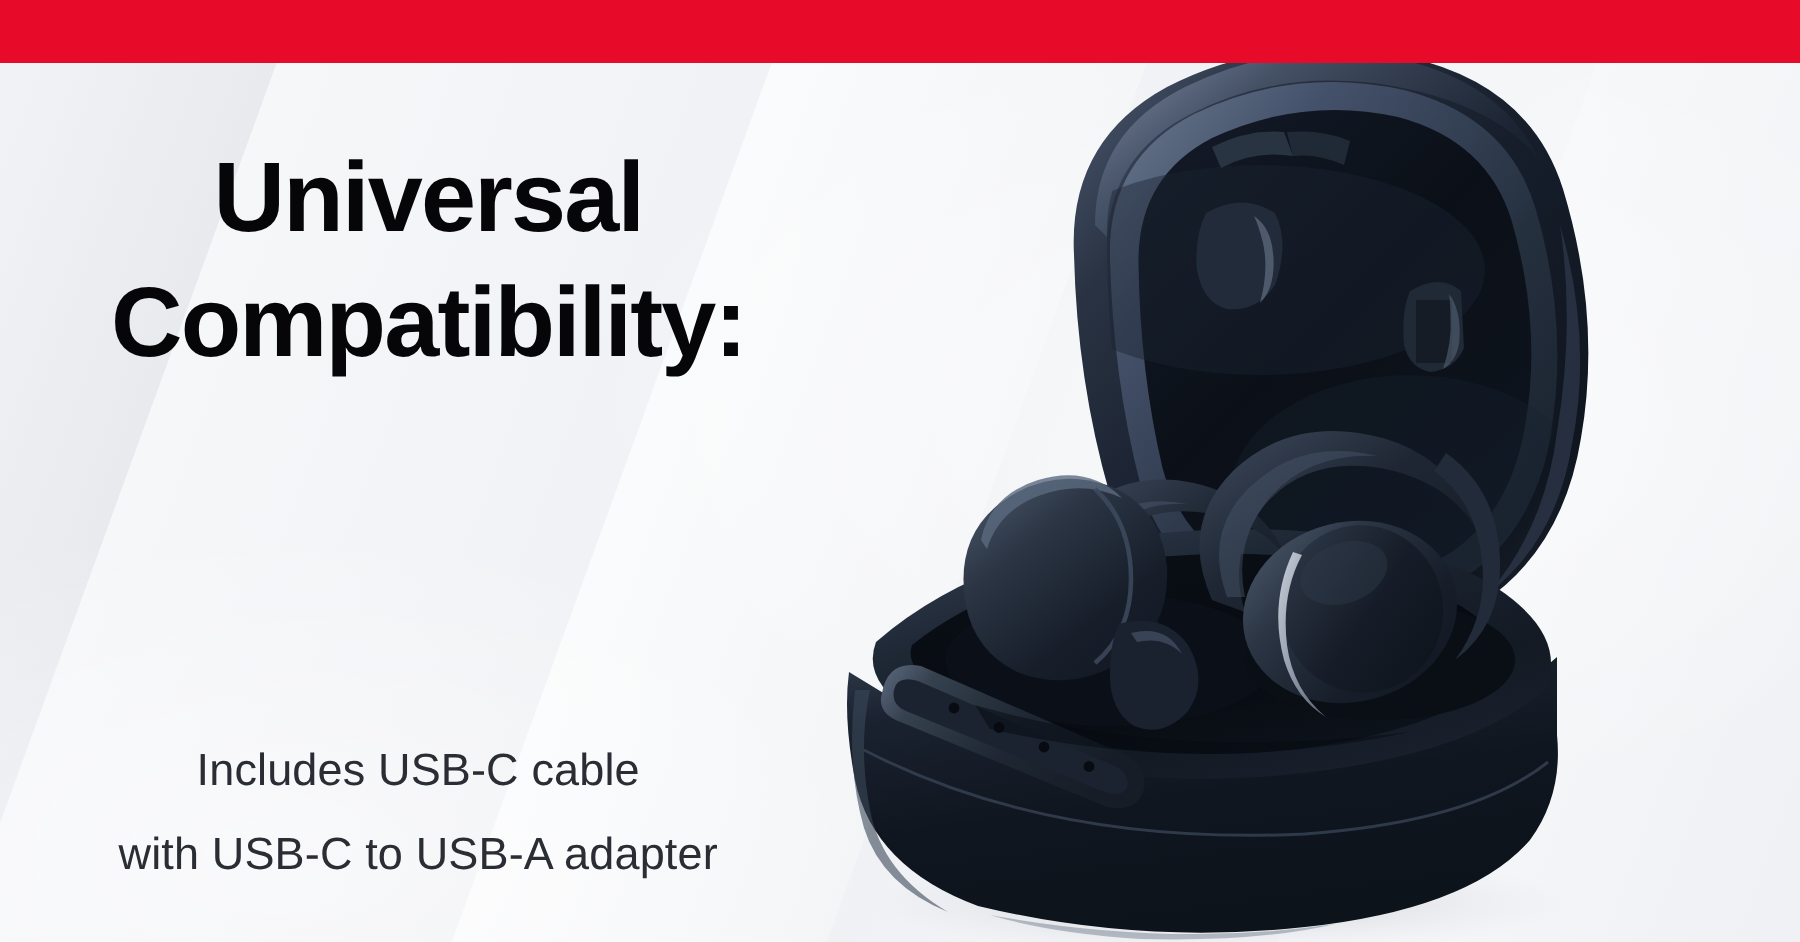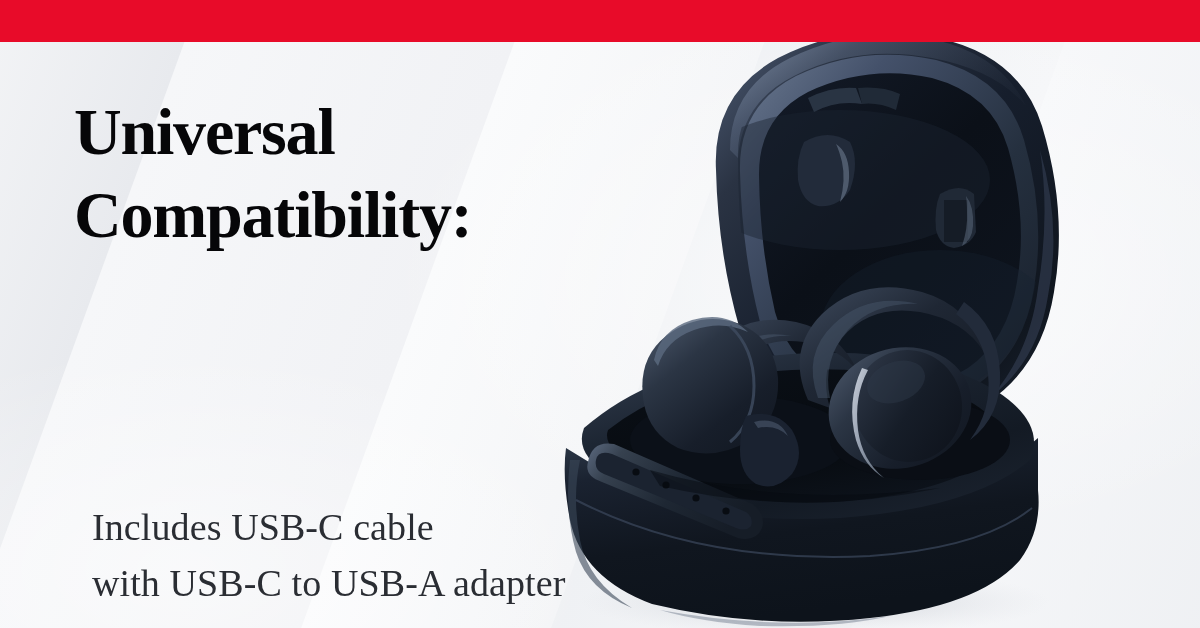--- a/index.html
+++ b/index.html
@@ -7,21 +7,22 @@
     margin: 0;
     padding: 0;
     background: #ffffff;
   }
   .banner {
     position: relative;
     width: 1200px;
     height: 628px;
     overflow: hidden;
     background: #F0F1F4;
-    font-family: Liberation Serif, serif;
+    font-family: Liberation Sans, sans-serif;
+    text-align: center;
     -webkit-font-smoothing: antialiased;
   }
 
   
   .top-bar {
     position: absolute;
     left: 0; top: 0;
     width: 1200px;
     height: 42px;
     background: #E80B29;
@@ -78,22 +79,22 @@
     line-height: 83px;
     font-weight: 700;
     letter-spacing: -1.2px;
     color: #060608;
     white-space: pre-line;
   }
   .subline {
     position: absolute;
     top: 441px;
     left: 2px;
-    margin: 16px;
-    font-size: 38px;
+    margin: 3px;
+    font-size: 30px;
     line-height: 56px;
     font-weight: 300;
     letter-spacing: 0.1px;
     color: #2A2D33;
     white-space: pre-line;
   }
 
   
   .product {
     position: absolute;

